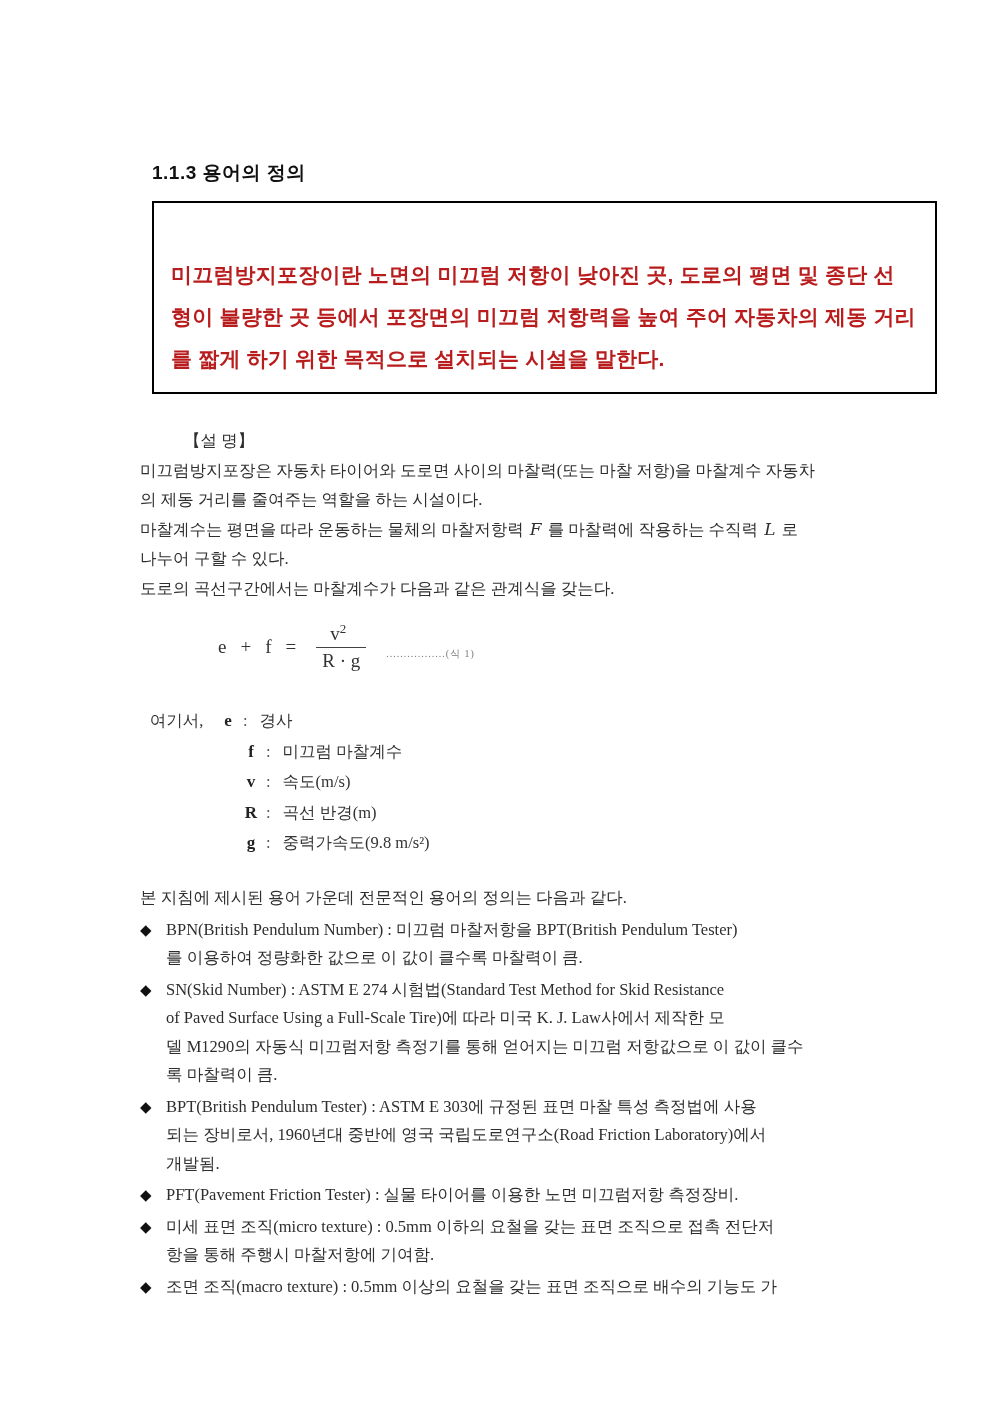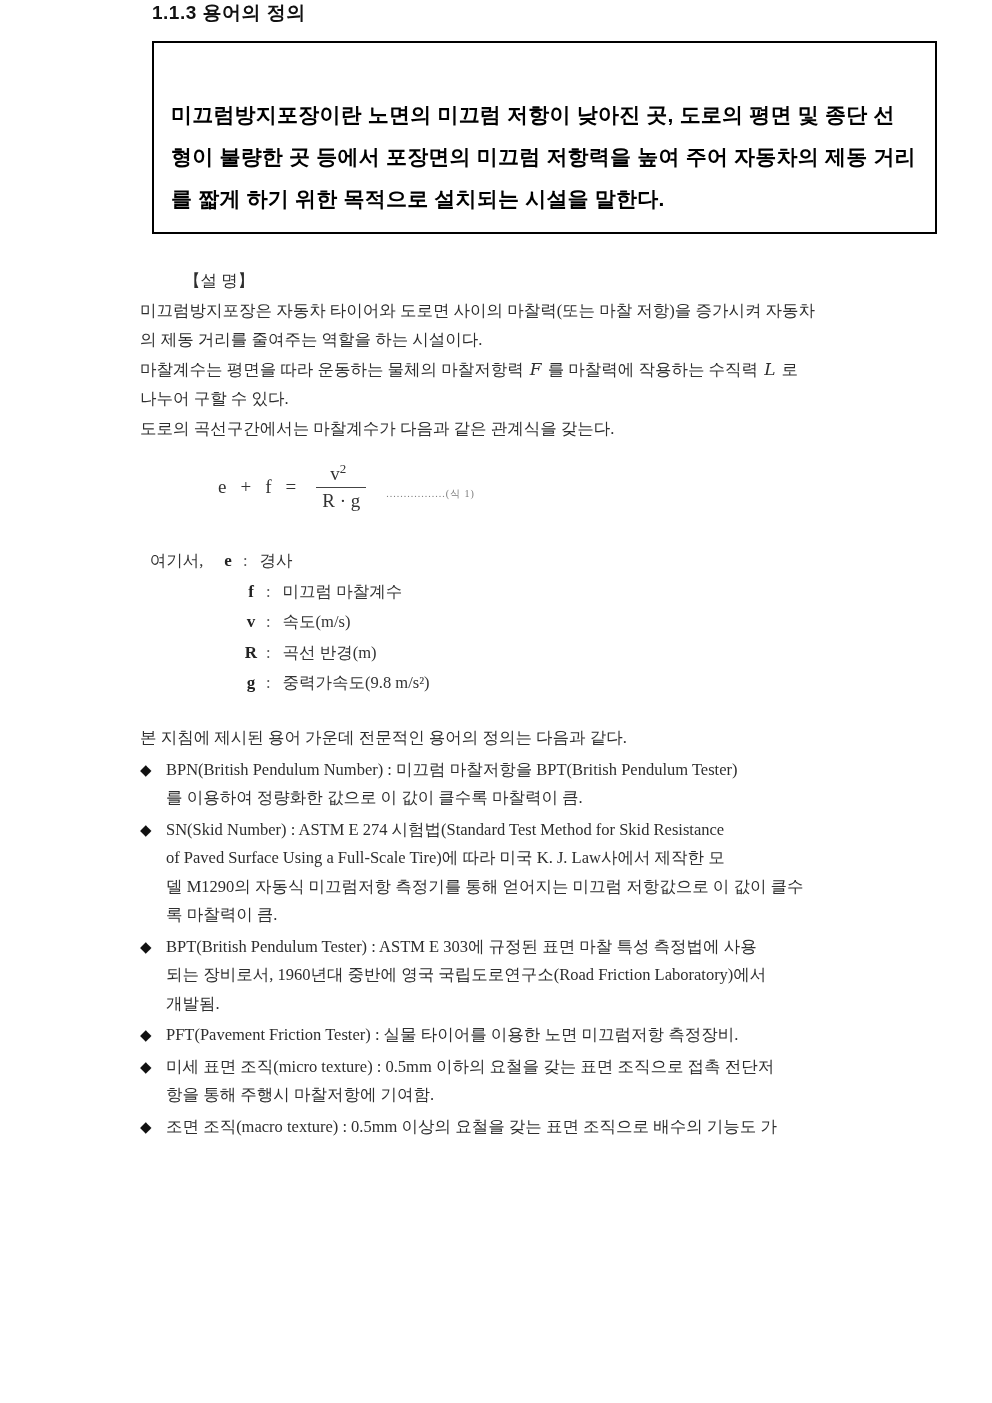--- a/index.html
+++ b/index.html
@@ -1,36 +1,36 @@
 <!DOCTYPE html>
 <html lang="ko"><head>
 <meta charset="utf-8">
 <style>
   html,body{margin:0;padding:0;}
   body{
     width:992px;height:1403px;overflow:hidden;background:#ffffff;
     font-family:"Liberation Serif","DejaVu Serif",serif;
     color:#2b2b2b;
   }
-  .page{}
+  .page{padding-top:160px;}
 
   
   .doc-title{
     margin:0 0 0 152px;
     font-family:"Liberation Sans","DejaVu Sans",sans-serif;
     font-weight:bold;font-size:19px;color:#111;letter-spacing:0.5px;
   }
 
   
   .def-box{
     margin:15px 55px 0 152px;
     border:2px solid #000;
     padding:9px 17px 12px 17px;
     font-family:"Liberation Sans","DejaVu Sans",sans-serif;
-    font-weight:bold;font-size:21px;line-height:42px;color:#000000;
+    font-weight:bold;font-size:21px;line-height:42px;color:#b91c1c;
     white-space:pre-line;
     text-indent:38px;
     letter-spacing:0.2px;
   }
 
   
   .expl{
     margin:32px 88px 0 140px;
     font-size:16.5px;line-height:29.5px;color:#2e2e2e;
   }
@@ -85,21 +85,21 @@
   <h1 class="doc-title">1.1.3 용어의 정의</h1>
 
   <div class="def-box">
     <span>미끄럼방지포장이란 노면의 미끄럼 저항이 낮아진 곳, 도로의 평면 및 종단 선
 형이 불량한 곳 등에서 포장면의 미끄럼 저항력을 높여 주어 자동차의 제동 거리
 를 짧게 하기 위한 목적으로 설치되는 시설을 말한다.</span>
   </div>
 
   <div class="expl">
     <div class="expl-heading">【설 명】</div>
-    <p class="para">미끄럼방지포장은 자동차 타이어와 도로면 사이의 마찰력(또는 마찰 저항)을 증가시켜 자동차
+    <p class="para">미끄럼방지포장은 자동차 타이어와 도로면 사이의 마찰력(또는 마찰 저항)을 마찰계수 자동차
 의 제동 거리를 줄여주는 역할을 하는 시설이다.</p>
     <p class="para"><span>마찰계수는 평면을 따라 운동하는 물체의 마찰저항력 </span><span class="var-inline">F</span><span> 를 마찰력에 작용하는 수직력 </span><span class="var-inline">L</span><span> 로</span><br><span>나누어 구할 수 있다.</span></p>
     <p class="para">도로의 곡선구간에서는 마찰계수가 다음과 같은 관계식을 갖는다.</p>
   </div>
 
   <div class="formula-row">
     <span class="f-sym">e</span>
     <span class="f-sym">+</span>
     <span class="f-sym">f</span>
     <span class="f-sym">=</span>

